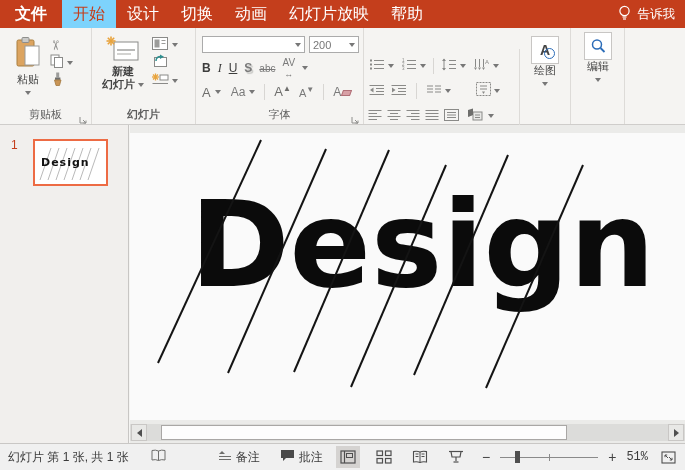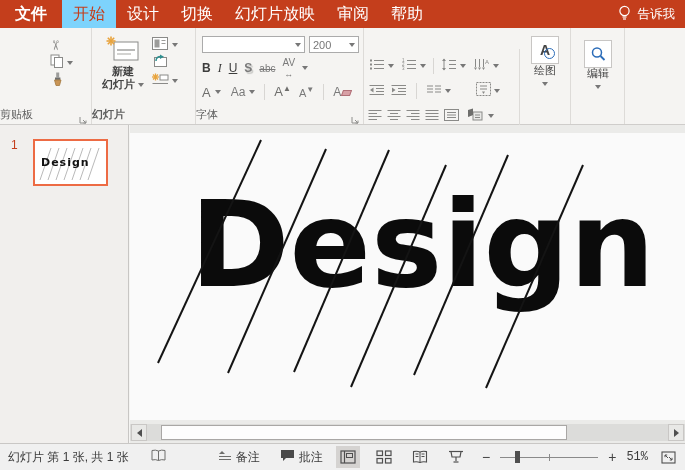--- a/index.html
+++ b/index.html
@@ -10,21 +10,21 @@
   #tabbar { position:absolute; left:0; top:0; width:685px; height:28px; background:#C43E1C; display:flex; align-items:stretch; }
   .tab { color:#fff; font-size:16px; line-height:28px; padding:0 11px; white-space:nowrap; cursor:default; }
   .tab.file { padding:0 15px; font-weight:bold; }
   .tab.active { background:#7dd3fc; color:#C43E1C; }
   #tabbar .spacer { flex:1; }
   .tab-iconbtn { display:flex; align-items:center; gap:7px; color:#fff; font-size:12.5px; padding:0 10px; white-space:nowrap; }
 
   
   #ribbon { position:absolute; left:0; top:28px; width:685px; height:97px; background:#F5F4F2; border-bottom:1px solid #CFCDCB; }
   .group { position:absolute; top:0; height:96px; border-right:1px solid #DDDBD8; }
-  .group-label { position:absolute; bottom:2px; left:0; right:0; text-align:left; font-size:11px; color:#5E5E5E; }
+  .group-label { position:absolute; bottom:2px; left:0; right:0; text-align:center; font-size:11px; color:#5E5E5E; }
   .launcher { position:absolute; right:2px; bottom:3px; width:10px; height:10px; }
   .dd { display:inline-block; width:0; height:0; border-left:3px solid transparent; border-right:3px solid transparent; border-top:4px solid #777; vertical-align:middle; }
   .bigbtn { position:absolute; text-align:center; font-size:11px; color:#444; line-height:13px; }
   .minirow { height:18px; display:flex; align-items:center; }
   .combo { position:absolute; height:17px; background:#fff; border:1px solid #ABABAB; font-size:11px; color:#777; display:flex; align-items:center; padding:0 3px; }
   .combo .cdd { margin-left:auto; }
   .fbtn { font-size:12px; color:#555; display:inline-block; text-align:center; }
   .vdiv { display:inline-block; width:1px; height:16px; background:#D8D6D3; vertical-align:middle; }
 
   
@@ -61,39 +61,50 @@
   .zoom-sign { font-size:14px; color:#444; padding:0 4px; }
 </style>
 </head>
 <body>
 
 <div id="tabbar">
   <div class="tab file">文件</div>
   <div class="tab active">开始</div>
   <div class="tab">设计</div>
   <div class="tab">切换</div>
+  <div class="tab">动画</div>
   <div class="tab">幻灯片放映</div>
-  <div class="tab">审阅</div>
   <div class="tab">帮助</div>
   <div class="spacer"></div>
   <div class="tab-iconbtn">
     <span>
       <svg width="13" height="16" viewBox="0 0 13 16">
           <circle cx="6.5" cy="6" r="4.6" fill="none" stroke="#fff" stroke-width="1.2"></circle>
           <line x1="4.5" y1="12" x2="8.5" y2="12" stroke="#fff" stroke-width="1.2"></line>
           <line x1="5" y1="14" x2="8" y2="14" stroke="#fff" stroke-width="1.2"></line>
         </svg>
     </span>
     <span>告诉我</span>
   </div>
 </div>
 
 <div id="ribbon">
 
   <div class="group" style="left:0;width:92px;">
+    <div class="bigbtn" style="left:8px;top:8px;width:40px;">
+      <span>
+        <svg width="27" height="34" viewBox="0 0 27 34">
+            <rect x="2" y="4" width="17" height="26" rx="1.5" fill="#DCA460" stroke="#A97E3F" stroke-width="1"></rect>
+            <rect x="7" y="1.5" width="7" height="5" rx="1" fill="#C9C9C7" stroke="#8E8E8C" stroke-width="1"></rect>
+            <rect x="10" y="10" width="14" height="19" fill="#FFFFFF" stroke="#9A9A98" stroke-width="1"></rect>
+          </svg>
+      </span>
+      <div>粘贴</div>
+      <span class="dd"></span>
+    </div>
     <div class="abs" style="left:50px;top:8px;width:36px;">
       <div class="minirow">
         <span style="display:inline-block;transform:rotate(90deg);color:#8A8A88;font-size:13px;">✂</span>
       </div>
       <div class="minirow">
         <span>
           <svg width="14" height="14" viewBox="0 0 14 14">
               <rect x="1" y="1" width="8" height="10" fill="#fff" stroke="#8A8A88"></rect>
               <rect x="4.5" y="3.5" width="8" height="10" fill="#fff" stroke="#8A8A88"></rect>
             </svg>
@@ -370,21 +381,21 @@
         <span style="font-size:14px;color:#444;font-weight:bold;">A</span>
         <span style="position:absolute;right:3px;bottom:4px;width:11px;height:11px;border:1.5px solid #2B6CB8;border-radius:50%;"></span>
       </span>
       <div>绘图</div>
       <span class="dd"></span>
     </div>
 
   </div>
 
   <div class="group" style="left:571px;width:54px;">
-    <div class="bigbtn" style="left:9px;top:12px;width:36px;font-family:Liberation Mono, monospace;">
+    <div class="bigbtn" style="left:9px;top:4px;width:36px;">
       <span style="display:inline-flex;width:28px;height:28px;border:1px solid #C8C6C4;background:#fff;align-items:center;justify-content:center;">
         <svg width="16" height="16" viewBox="0 0 16 16">
             <circle cx="7" cy="6.5" r="4.5" fill="none" stroke="#2B6CB8" stroke-width="1.5"></circle>
             <line x1="10.5" y1="10" x2="14.5" y2="14" stroke="#2B6CB8" stroke-width="1.8"></line>
           </svg>
       </span>
       <div>编辑</div>
       <span class="dd"></span>
     </div>
   </div>

